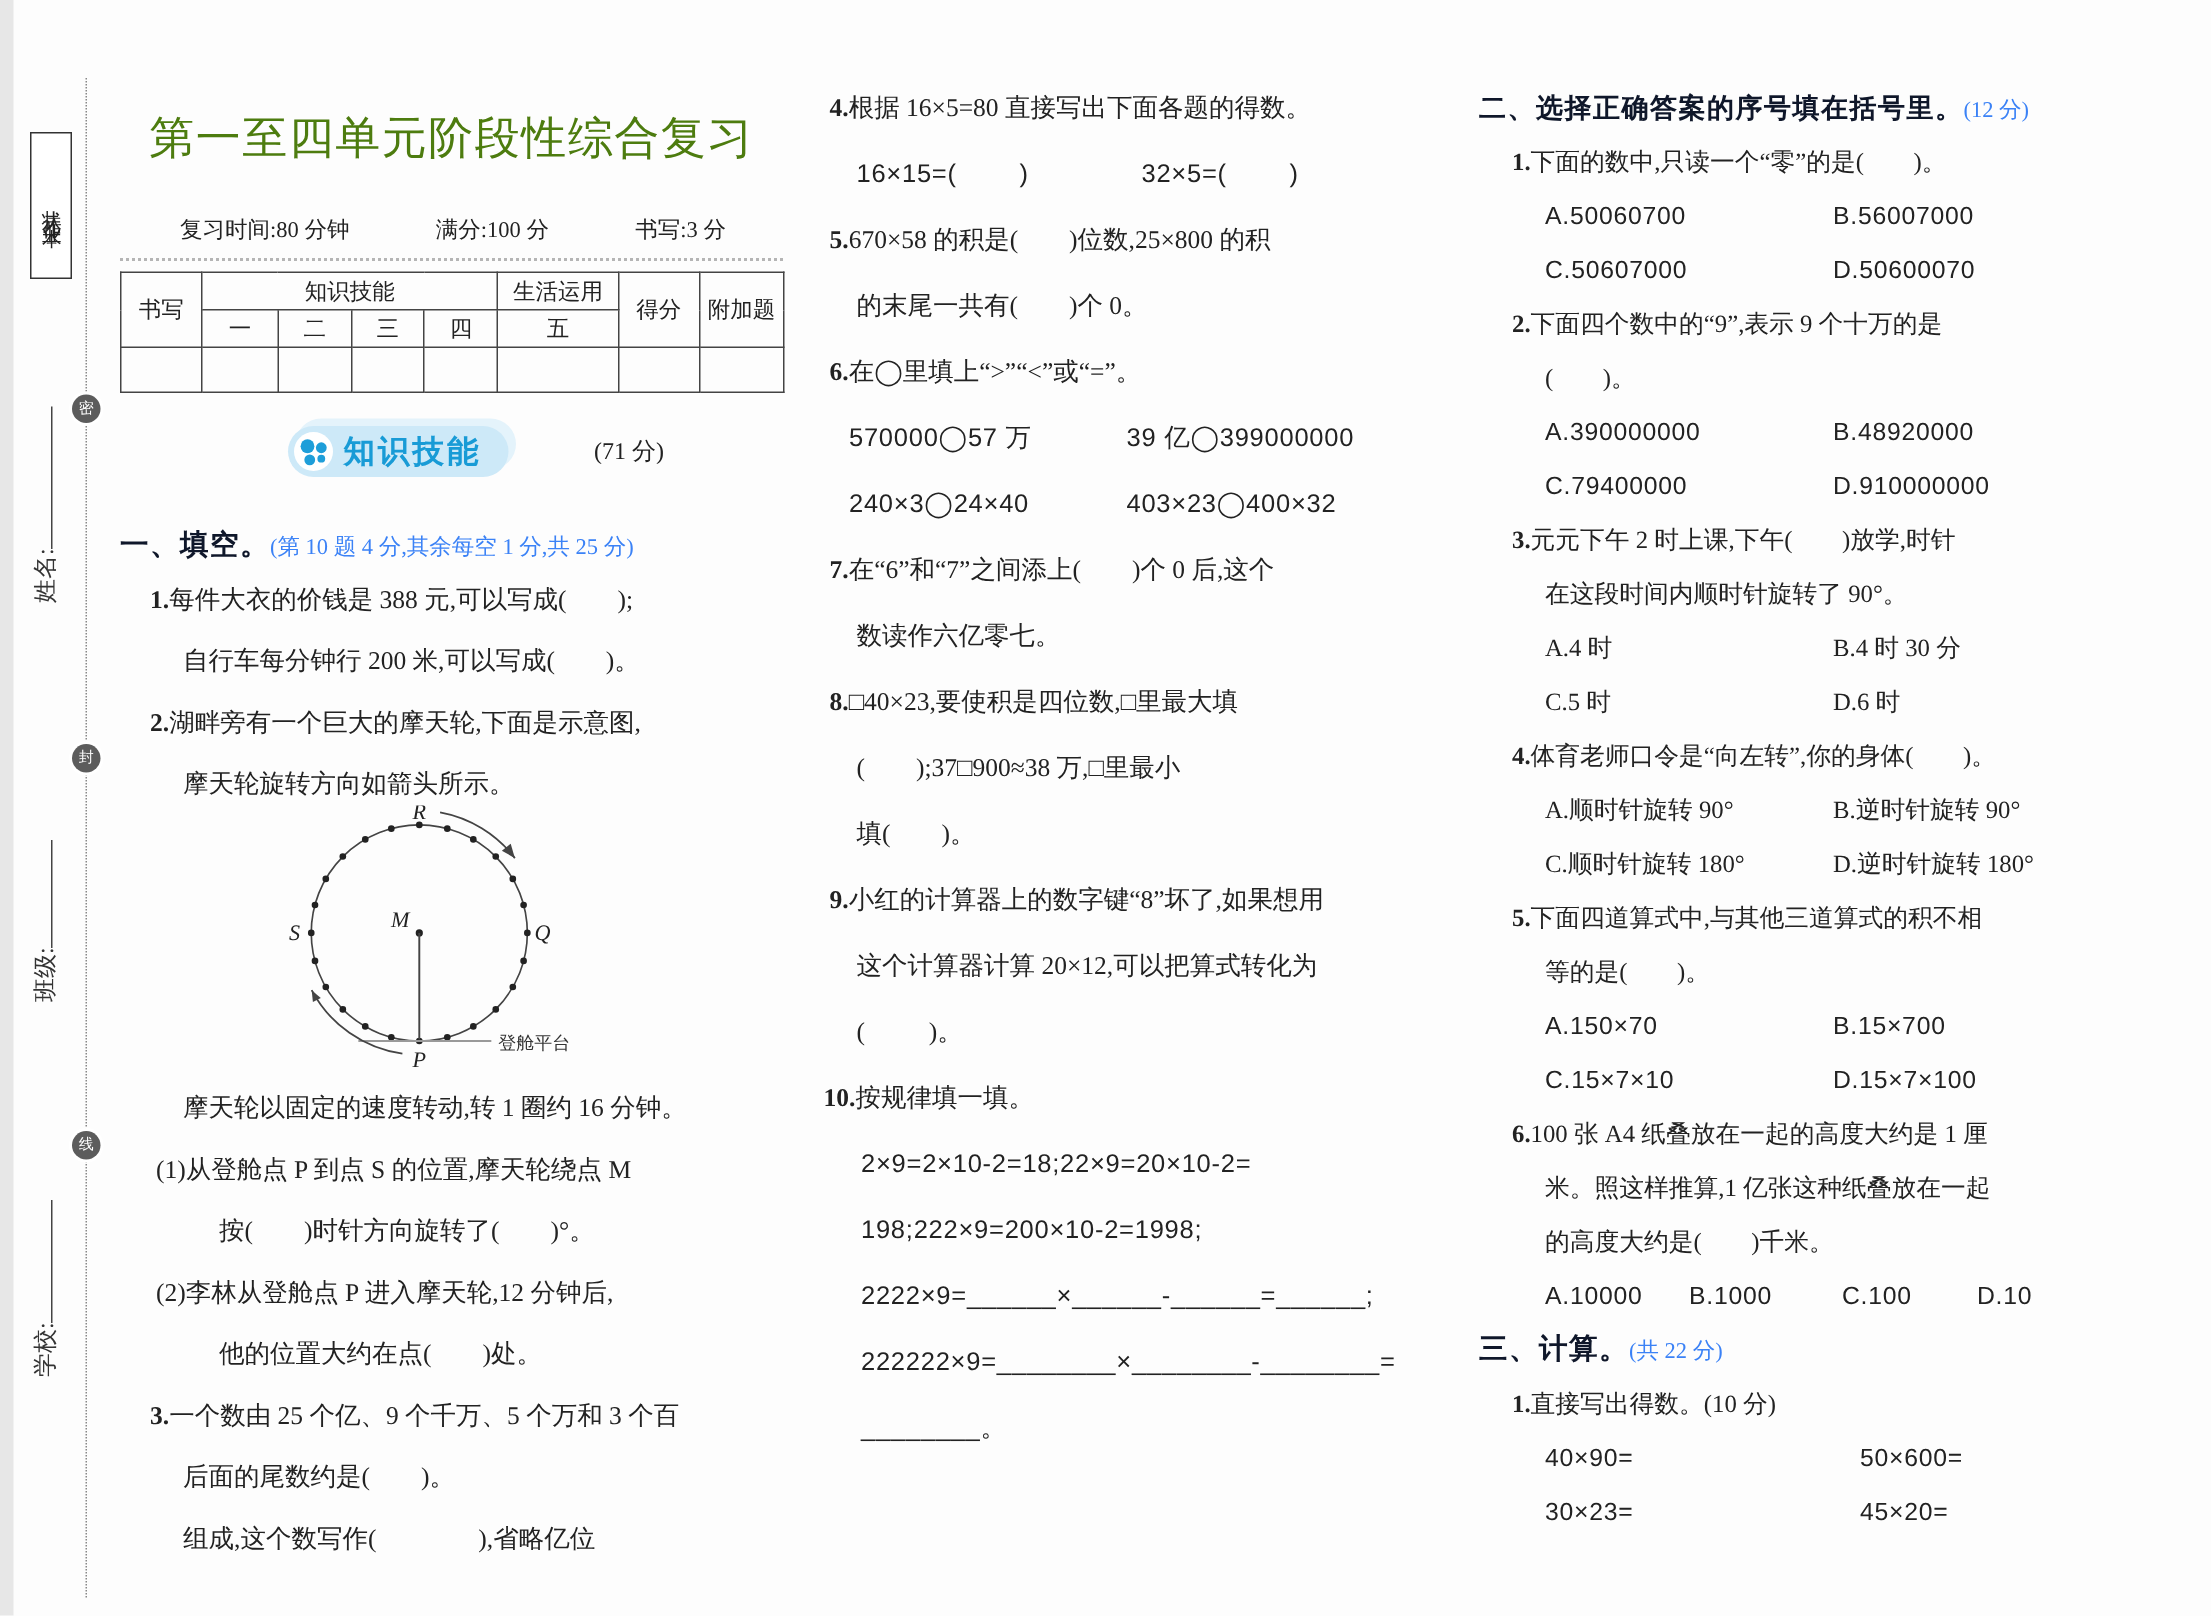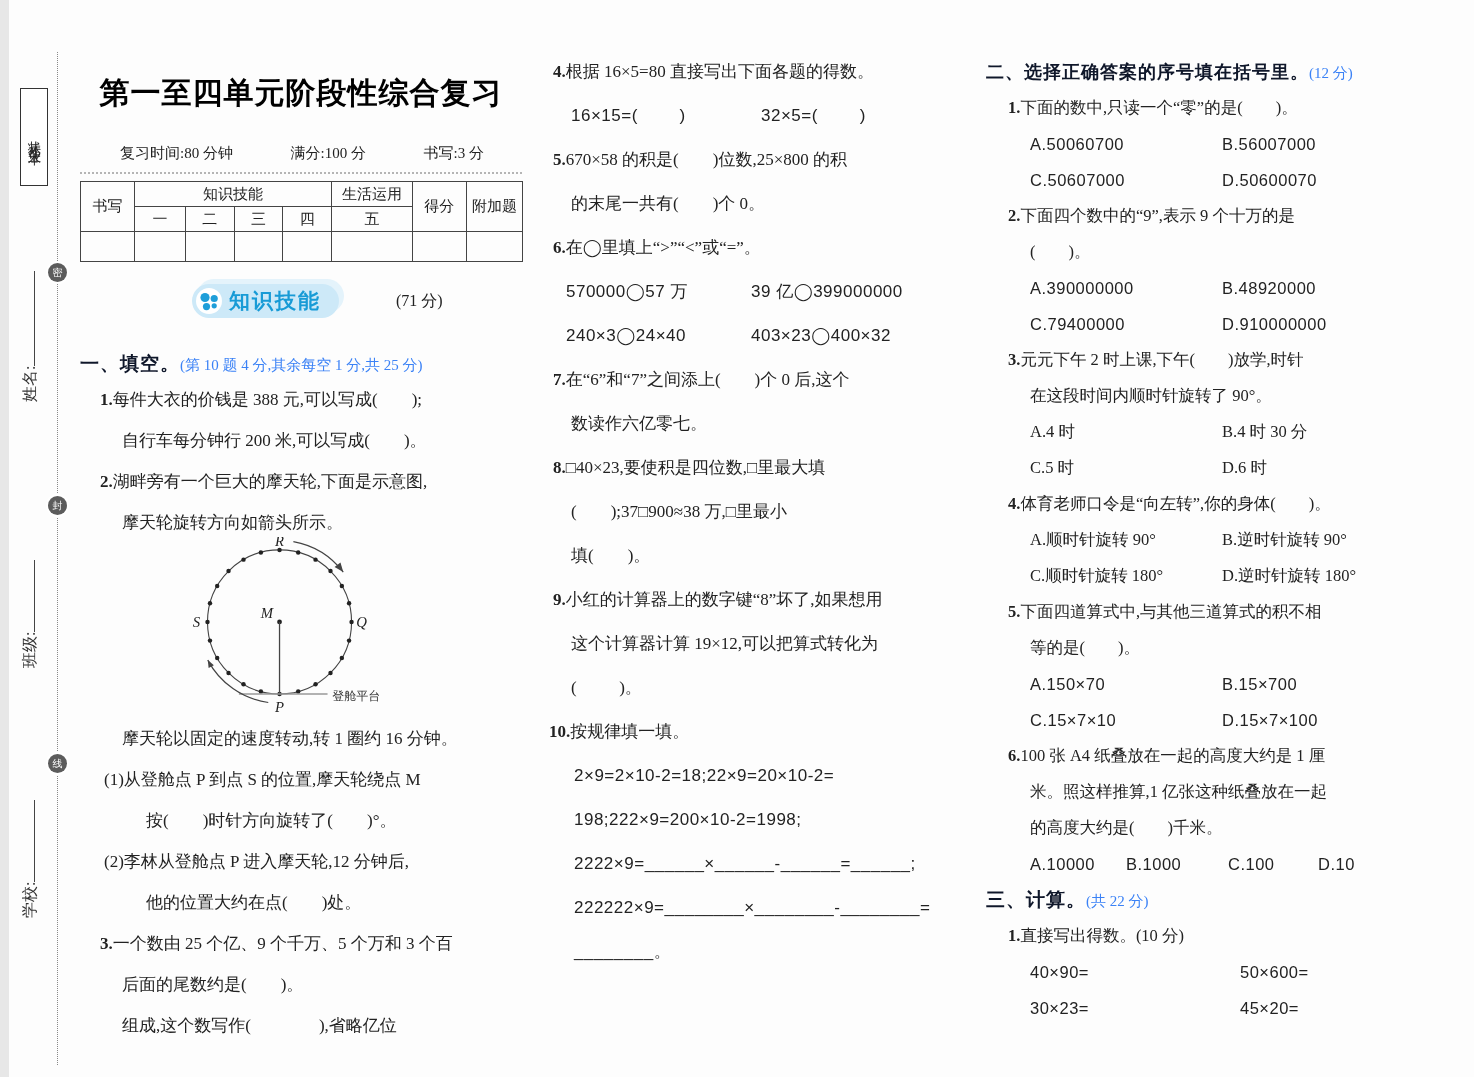--- a/index.html
+++ b/index.html
@@ -51,21 +51,21 @@
   .c3c{padding-left:44px;}    
   .fa{display:inline-block;width:190px;}
   .f6a{display:inline-block;width:185px;}
   .oa{display:inline-block;width:192px;}
   .o4a{display:inline-block;width:96px;}
   .o4b{display:inline-block;width:102px;}
   .o4c{display:inline-block;width:90px;}
   .ca{display:inline-block;width:210px;}
   
   .title{
-    font-size:30px;font-weight:bold;color:#000000;text-align:center;
+    font-size:30px;font-weight:normal;color:#4d7c0f;text-align:center;
     line-height:38px;padding-top:16px;letter-spacing:1px;
   }
   .meta{display:flex;justify-content:space-between;padding:0 38px 0 40px;margin-top:32px;font-size:15px;}
   .dotted-sep{border-top:2px dotted #b5b5b5;margin-top:9px;}
   table.score{border-collapse:collapse;margin-top:7px;width:443px;font-size:15px;text-align:center;}
   table.score td{border:1px solid #444;padding:0;height:24px;}
   table.score tr.empty td{height:29px;}
   .badge-row{display:flex;align-items:center;margin-top:22px;margin-left:112px;gap:9px;}
   .pill{
     background:#cde9f8;border-radius:17px;padding:3px 18px 3px 4px;display:flex;align-items:center;gap:7px;
@@ -218,21 +218,21 @@
   <div class="line c2c">的末尾一共有(        )个 0。</div>
   <div class="line c2p"><span class="pn">6.</span><span>在◯里填上“&gt;”“&lt;”或“=”。</span></div>
   <div class="line c2f6 fs"><span class="f6a">570000◯57 万</span><span>39 亿◯399000000</span></div>
   <div class="line c2f6 fs"><span class="f6a">240×3◯24×40</span><span>403×23◯400×32</span></div>
   <div class="line c2p"><span class="pn">7.</span><span>在“6”和“7”之间添上(        )个 0 后,这个</span></div>
   <div class="line c2c">数读作六亿零七。</div>
   <div class="line c2p"><span class="pn">8.</span><span>□40×23,要使积是四位数,□里最大填</span></div>
   <div class="line c2c">(        );37□900≈38 万,□里最小</div>
   <div class="line c2c">填(        )。</div>
   <div class="line c2p"><span class="pn">9.</span><span>小红的计算器上的数字键“8”坏了,如果想用</span></div>
-  <div class="line c2c">这个计算器计算 19×12,可以把算式转化为</div>
+  <div class="line c2c">这个计算器计算 20×12,可以把算式转化为</div>
   <div class="line c2c">(          )。</div>
   <div class="line" style="padding-left:8px"><span class="pn">10.</span><span>按规律填一填。</span></div>
   <div class="line c2f10 fs">2×9=2×10-2=18;22×9=20×10-2=</div>
   <div class="line c2f10 fs">198;222×9=200×10-2=1998;</div>
   <div class="line c2f10 fs">2222×9=______×______-______=______;</div>
   <div class="line c2f10 fs">222222×9=________×________-________=</div>
   <div class="line c2f10 fs">________。</div>
 </div>
 
 <div class="col" id="col3">

